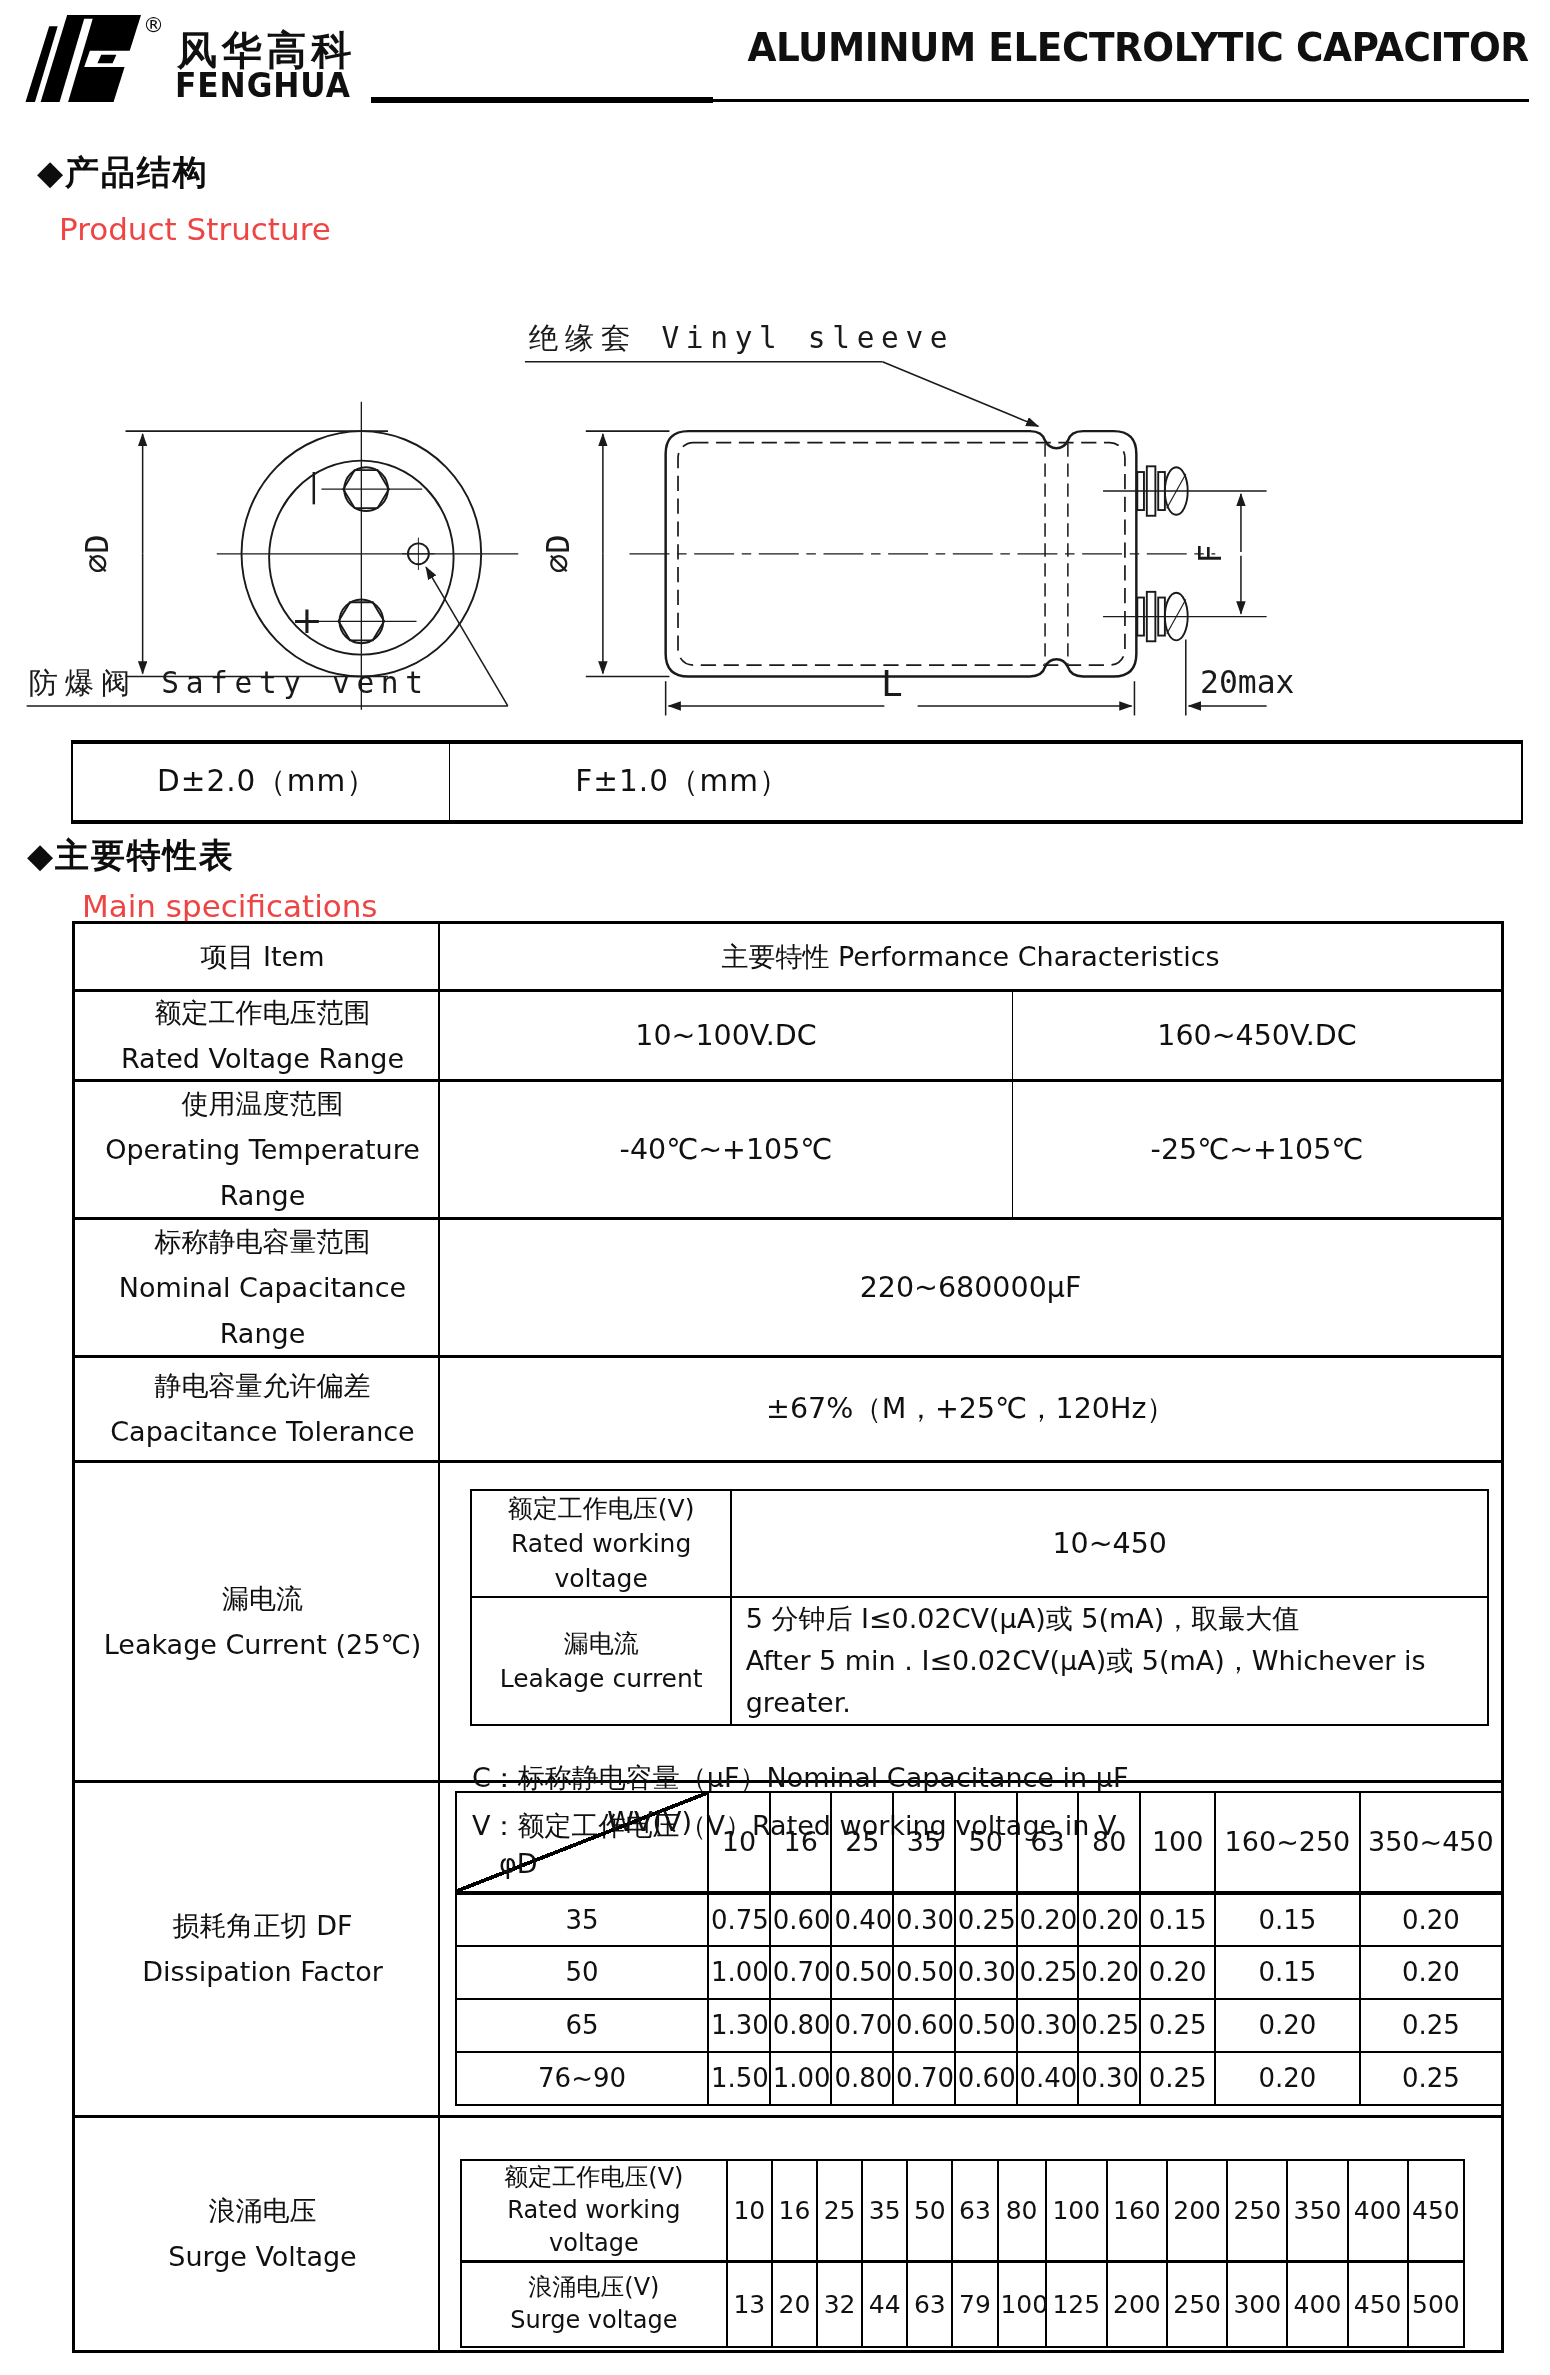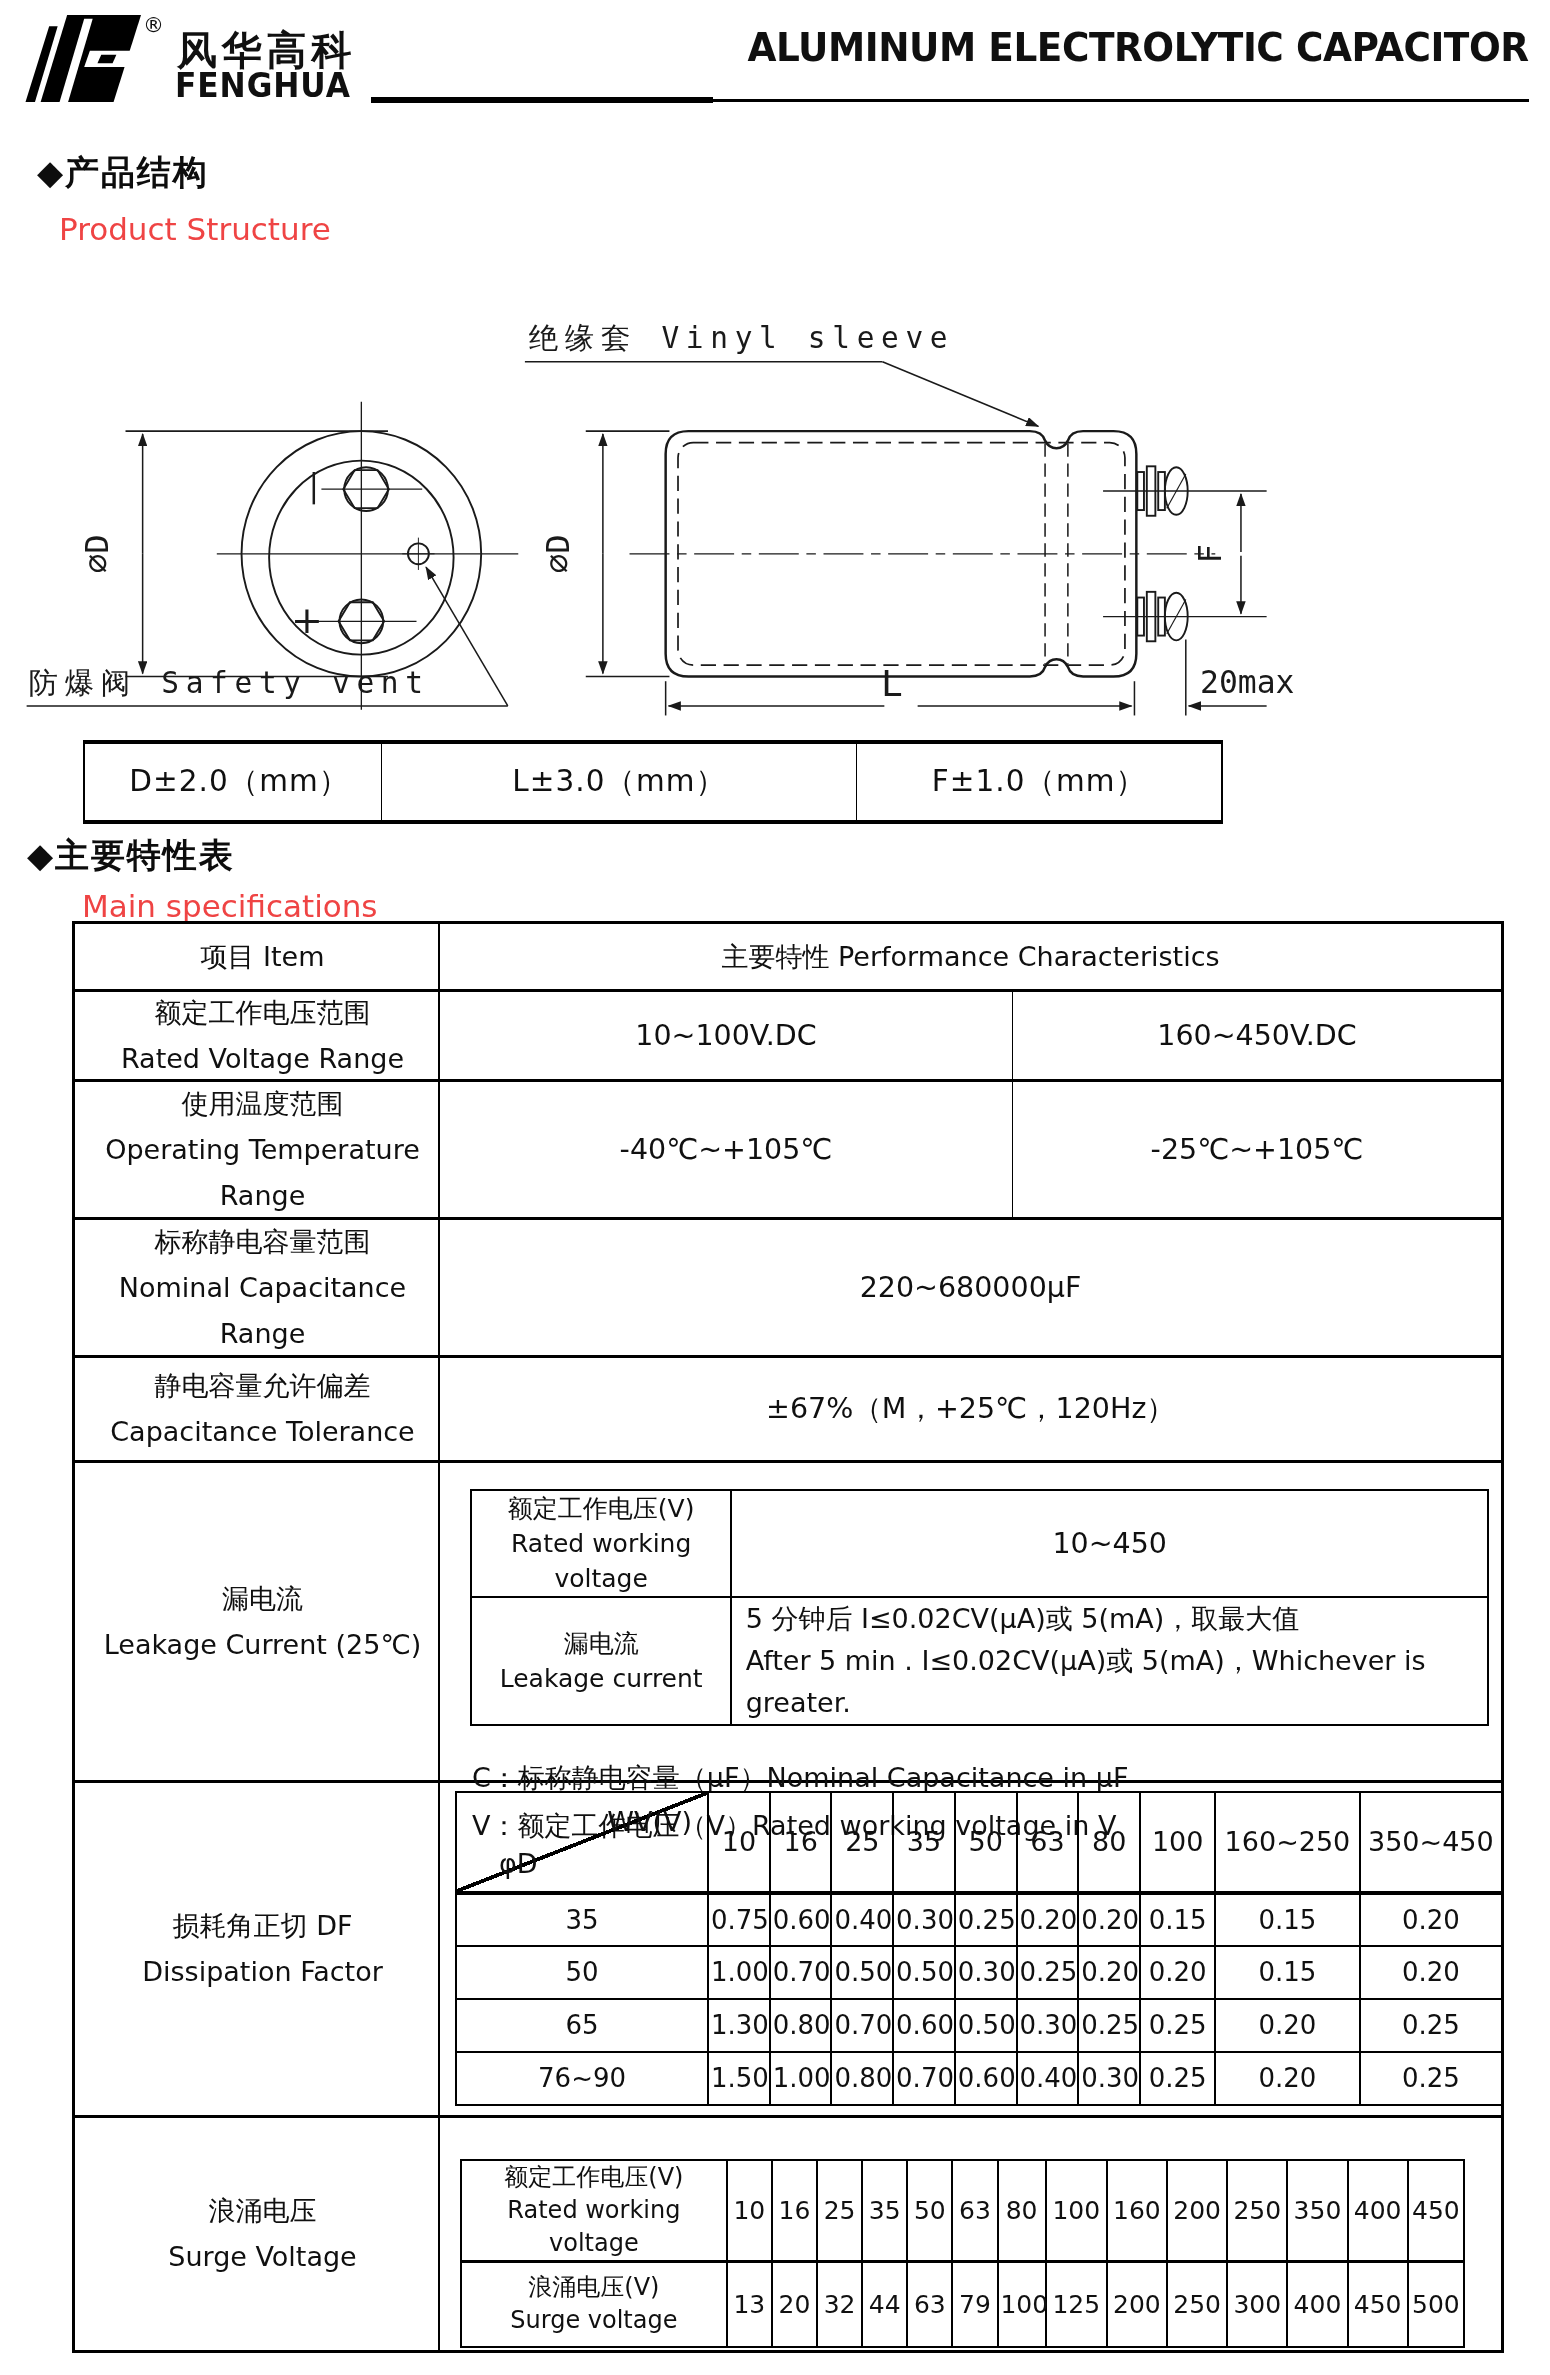--- a/index.html
+++ b/index.html
@@ -19,21 +19,21 @@
   .sec-cn{font-size:34px;font-weight:600;letter-spacing:1.9px;color:#0d0d0d;}
   .sec-en{font-size:31px;font-weight:400;color:#ef4444;}
   #ps-cn{left:37px;top:150px;}
   #ps-en{left:59px;top:211px;}
   #ms-cn{left:27px;top:833px;}
   #ms-en{left:82px;top:888px;}
   
   #drawing{left:0;top:276px;}
   .cad{font-family:"DejaVu Sans Mono","DejaVu Sans",monospace;fill:#1a1a1a;}
   
-  .dims{left:83px;top:740px;width:1140px;height:84px;display:flex;
+  .dims{left:71px;top:740px;width:1452px;height:84px;display:flex;
         border:2.9px solid #000;border-top-width:4.8px;border-bottom-width:4.8px;box-sizing:border-box;padding-left:12px;}
   .dims .cell{display:flex;align-items:center;justify-content:center;font-size:29.5px;letter-spacing:1px;border-right:1.9px solid #000;box-sizing:border-box;}
   .dims .c1{width:25.4%;}
   .dims .c2{width:42.2%;}
   .dims .c3{width:32.4%;border-right:none;}
   
   .mt{left:72px;top:921px;width:1432px;height:1432px;border:3.8px solid #000;box-sizing:border-box;
       display:flex;flex-direction:column;font-size:27px;}
   .mrow{display:flex;border-bottom:3.8px solid #000;box-sizing:border-box;flex:none;}
   .mrow.last{border-bottom:none;flex:1;}
@@ -191,21 +191,20 @@
       <text class="cad" font-size="34" text-anchor="middle" transform="translate(1284,292) rotate(-90)">F</text>
       <text class="cad" x="938" y="442" font-size="38" text-anchor="middle">L</text>
       <text class="cad" x="1262" y="438" font-size="33">20max</text>
       <text x="306" y="375" font-size="40" font-weight="400">+</text>
     </g>
   </g>
 </svg>
 
 <div class="abs dims">
   <div class="cell c1">D±2.0（mm）</div>
-  <div class="cell c2">L±3.0（mm）</div>
   <div class="cell c3">F±1.0（mm）</div>
 </div>
 
 <div class="abs sec-cn" id="ms-cn">◆主要特性表</div>
 <div class="abs sec-en" id="ms-en">Main specifications</div>
 
 <div class="abs mt">
 
   <div class="mrow" style="height:68px">
     <div class="mleft">

